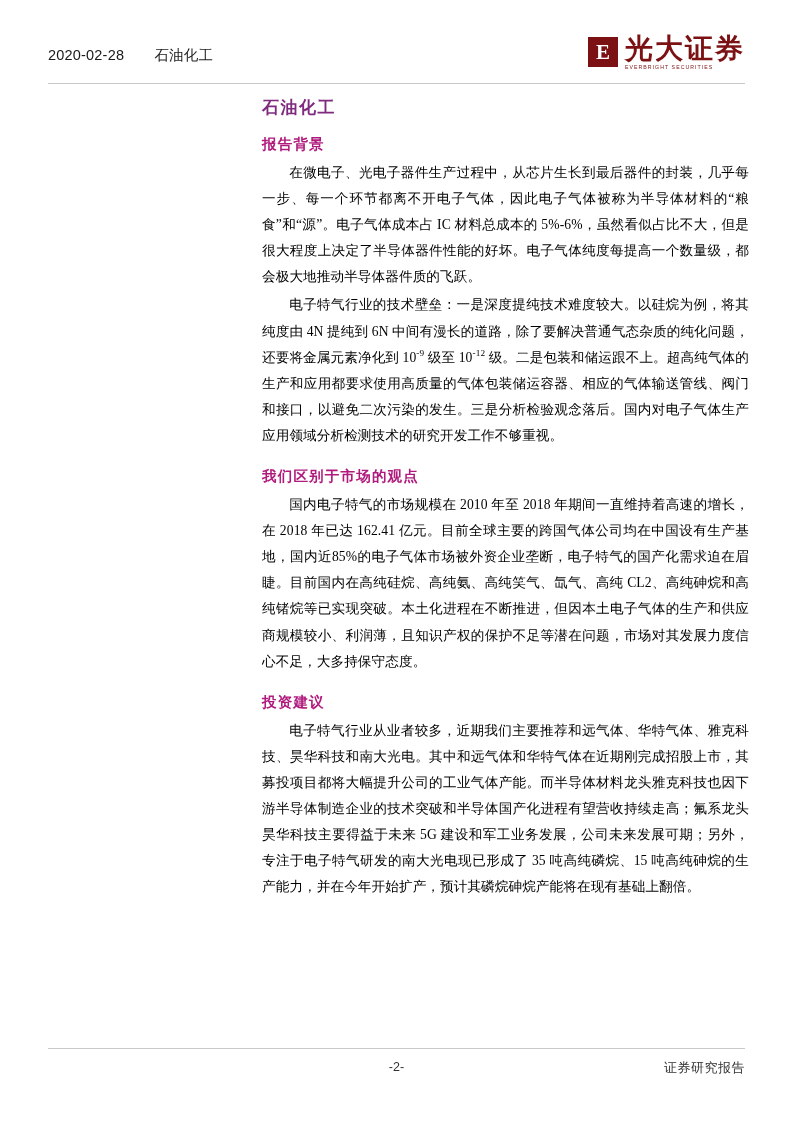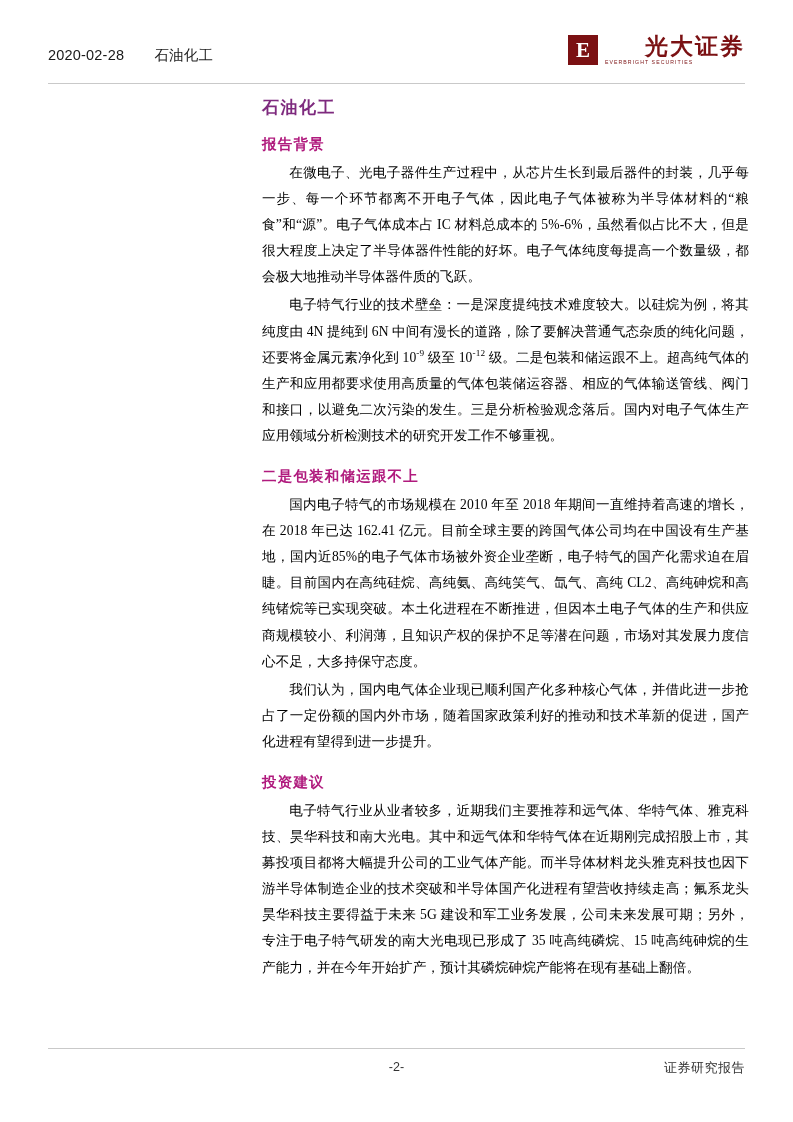--- a/index.html
+++ b/index.html
@@ -66,27 +66,26 @@
     font-weight: bold;
     line-height: 30px;
     text-align: center;
     margin-right: 7px;
     letter-spacing: 0;
   }
   .logo-text {
     line-height: 1.05;
   }
   .logo-cn {
-    font-family: Liberation Sans, sans-serif;
-    font-size: 23px;
+    font-family: Liberation Serif, serif;
+    font-size: 28px;
     font-weight: bold;
     color: #7b1113;
     letter-spacing: 2px;
     display: block;
-    margin-left: 40px;
   }
   .logo-en {
     font-family: "Liberation Sans", sans-serif;
     font-size: 5.2px;
     color: #7b1113;
     letter-spacing: 1.05px;
     display: block;
     margin-top: 2px;
   }
 
@@ -184,23 +183,22 @@
     <div class="header-rule"></div>
   </div>
 
   <div class="content">
     <h1 class="section-title">石油化工</h1>
 
     <h2 class="sub-title first">报告背景</h2>
     <p class="para">在微电子、光电子器件生产过程中，从芯片生长到最后器件的封装，几乎每一步、每一个环节都离不开电子气体，因此电子气体被称为半导体材料的“粮食”和“源”。电子气体成本占 IC 材料总成本的 5%-6%，虽然看似占比不大，但是很大程度上决定了半导体器件性能的好坏。电子气体纯度每提高一个数量级，都会极大地推动半导体器件质的飞跃。</p>
     <p class="para">电子特气行业的技术壁垒：一是深度提纯技术难度较大。以硅烷为例，将其纯度由 4N 提纯到 6N 中间有漫长的道路，除了要解决普通气态杂质的纯化问题，还要将金属元素净化到 10<sup>-9</sup> 级至 10<sup>-12</sup> 级。二是包装和储运跟不上。超高纯气体的生产和应用都要求使用高质量的气体包装储运容器、相应的气体输送管线、阀门和接口，以避免二次污染的发生。三是分析检验观念落后。国内对电子气体生产应用领域分析检测技术的研究开发工作不够重视。</p>
 
-    <h2 class="sub-title">二是包装和储运跟不上</h2>
+    <h2 class="sub-title">我们区别于市场的观点</h2>
     <p class="para">国内电子特气的市场规模在 2010 年至 2018 年期间一直维持着高速的增长，在 2018 年已达 162.41 亿元。目前全球主要的跨国气体公司均在中国设有生产基地，国内近85%的电子气体市场被外资企业垄断，电子特气的国产化需求迫在眉睫。目前国内在高纯硅烷、高纯氨、高纯笑气、氙气、高纯 CL2、高纯砷烷和高纯锗烷等已实现突破。本土化进程在不断推进，但因本土电子气体的生产和供应商规模较小、利润薄，且知识产权的保护不足等潜在问题，市场对其发展力度信心不足，大多持保守态度。</p>
-    <p class="para">我们认为，国内电气体企业现已顺利国产化多种核心气体，并借此进一步抢占了一定份额的国内外市场，随着国家政策利好的推动和技术革新的促进，国产化进程有望得到进一步提升。</p>
 
     <h2 class="sub-title">投资建议</h2>
     <p class="para">电子特气行业从业者较多，近期我们主要推荐和远气体、华特气体、雅克科技、昊华科技和南大光电。其中和远气体和华特气体在近期刚完成招股上市，其募投项目都将大幅提升公司的工业气体产能。而半导体材料龙头雅克科技也因下游半导体制造企业的技术突破和半导体国产化进程有望营收持续走高；氟系龙头昊华科技主要得益于未来 5G 建设和军工业务发展，公司未来发展可期；另外，专注于电子特气研发的南大光电现已形成了 35 吨高纯磷烷、15 吨高纯砷烷的生产能力，并在今年开始扩产，预计其磷烷砷烷产能将在现有基础上翻倍。</p>
   </div>
 
   <div class="footer">
     <div class="footer-rule"></div>
     <div class="page-number">-2-</div>
     <div class="footer-right">证券研究报告</div>
   </div>

